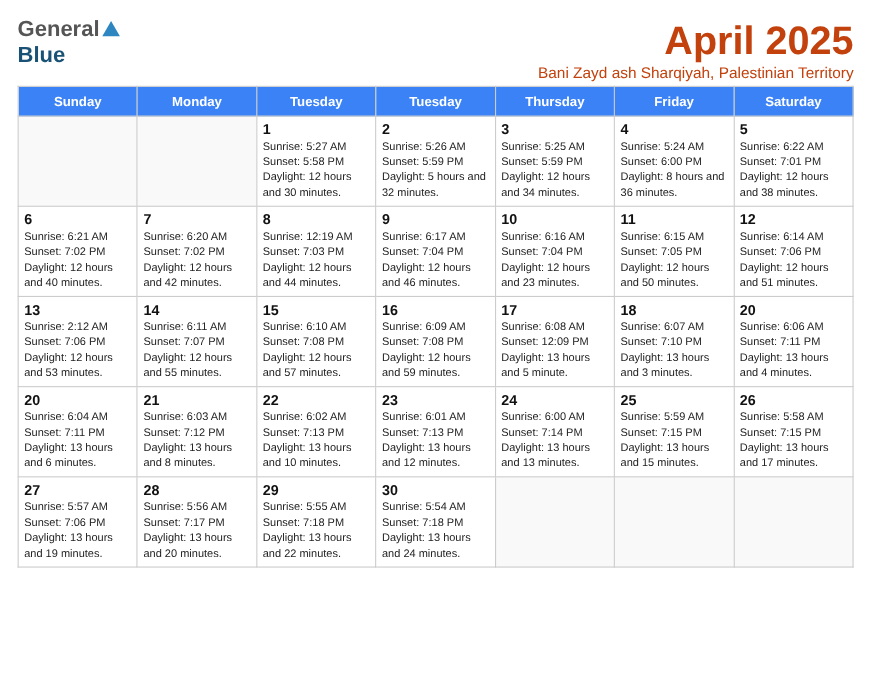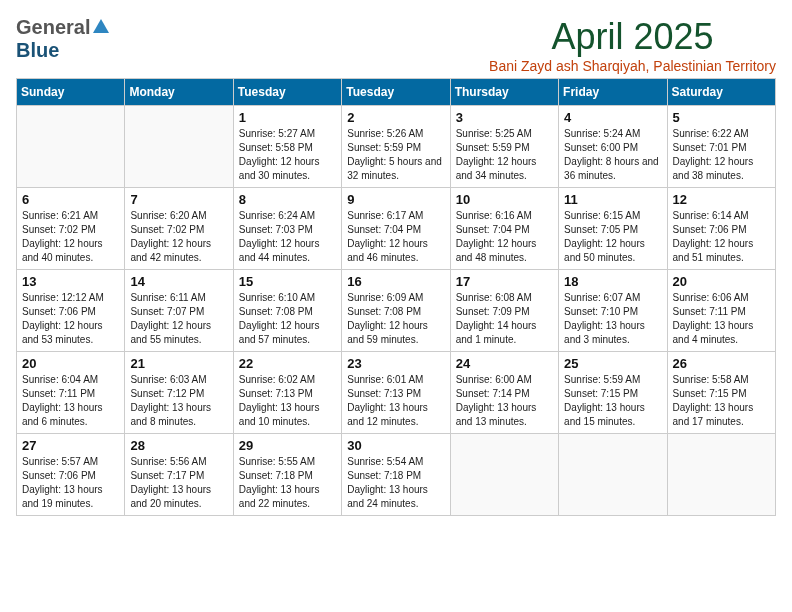--- a/index.html
+++ b/index.html
@@ -20,40 +20,39 @@
     .logo {
       display: flex;
       flex-direction: column;
       align-items: flex-start;
     }
     .title-area {
       text-align: right;
     }
     .month-title {
       font-size: 36px;
-      font-weight: normal;
-      color: #14532d;
-      text-align: center;
+      font-weight: bold;
+      color: #c2410c;
     }
     .location-title {
       font-size: 14px;
       color: #c2410c;
     }
     .calendar {
       width: 100%;
       border-collapse: collapse;
       margin-top: 4px;
     }
     .calendar th {
-      background-color: #0369a1;
+      background-color: #3b82f6;
       color: white;
       font-size: 12px;
       font-weight: bold;
       padding: 6px 4px;
-      text-align: left;
+      text-align: center;
       border: 1px solid #ccc;
     }
     .calendar td {
       border: 1px solid #ccc;
       vertical-align: top;
       padding: 4px 5px;
       width: 108px;
       min-height: 80px;
       font-size: 10.5px;
       color: #222;
@@ -188,39 +187,39 @@
           <span class="day-number">7</span>
           <div class="cell-content">
             <div>Sunrise: 6:20 AM</div>
             <div>Sunset: 7:02 PM</div>
             <div>Daylight: 12 hours and 42 minutes.</div>
           </div>
         </td>
         <td>
           <span class="day-number">8</span>
           <div class="cell-content">
-            <div>Sunrise: 6:24 AM</div>
+            <div>Sunrise: 12:19 AM</div>
             <div>Sunset: 7:03 PM</div>
             <div>Daylight: 12 hours and 44 minutes.</div>
           </div>
         </td>
         <td>
           <span class="day-number">9</span>
           <div class="cell-content">
             <div>Sunrise: 6:17 AM</div>
             <div>Sunset: 7:04 PM</div>
             <div>Daylight: 12 hours and 46 minutes.</div>
           </div>
         </td>
         <td>
           <span class="day-number">10</span>
           <div class="cell-content">
             <div>Sunrise: 6:16 AM</div>
             <div>Sunset: 7:04 PM</div>
-            <div>Daylight: 12 hours and 48 minutes.</div>
+            <div>Daylight: 12 hours and 23 minutes.</div>
           </div>
         </td>
         <td>
           <span class="day-number">11</span>
           <div class="cell-content">
             <div>Sunrise: 6:15 AM</div>
             <div>Sunset: 7:05 PM</div>
             <div>Daylight: 12 hours and 50 minutes.</div>
           </div>
         </td>
@@ -230,21 +229,21 @@
             <div>Sunrise: 6:14 AM</div>
             <div>Sunset: 7:06 PM</div>
             <div>Daylight: 12 hours and 51 minutes.</div>
           </div>
         </td>
       </tr>
       <tr class="week-row">
         <td>
           <span class="day-number">13</span>
           <div class="cell-content">
-            <div>Sunrise: 12:12 AM</div>
+            <div>Sunrise: 2:12 AM</div>
             <div>Sunset: 7:06 PM</div>
             <div>Daylight: 12 hours and 53 minutes.</div>
           </div>
         </td>
         <td>
           <span class="day-number">14</span>
           <div class="cell-content">
             <div>Sunrise: 6:11 AM</div>
             <div>Sunset: 7:07 PM</div>
             <div>Daylight: 12 hours and 55 minutes.</div>
@@ -263,22 +262,22 @@
           <div class="cell-content">
             <div>Sunrise: 6:09 AM</div>
             <div>Sunset: 7:08 PM</div>
             <div>Daylight: 12 hours and 59 minutes.</div>
           </div>
         </td>
         <td>
           <span class="day-number">17</span>
           <div class="cell-content">
             <div>Sunrise: 6:08 AM</div>
-            <div>Sunset: 7:09 PM</div>
-            <div>Daylight: 14 hours and 1 minute.</div>
+            <div>Sunset: 12:09 PM</div>
+            <div>Daylight: 13 hours and 5 minute.</div>
           </div>
         </td>
         <td>
           <span class="day-number">18</span>
           <div class="cell-content">
             <div>Sunrise: 6:07 AM</div>
             <div>Sunset: 7:10 PM</div>
             <div>Daylight: 13 hours and 3 minutes.</div>
           </div>
         </td>

